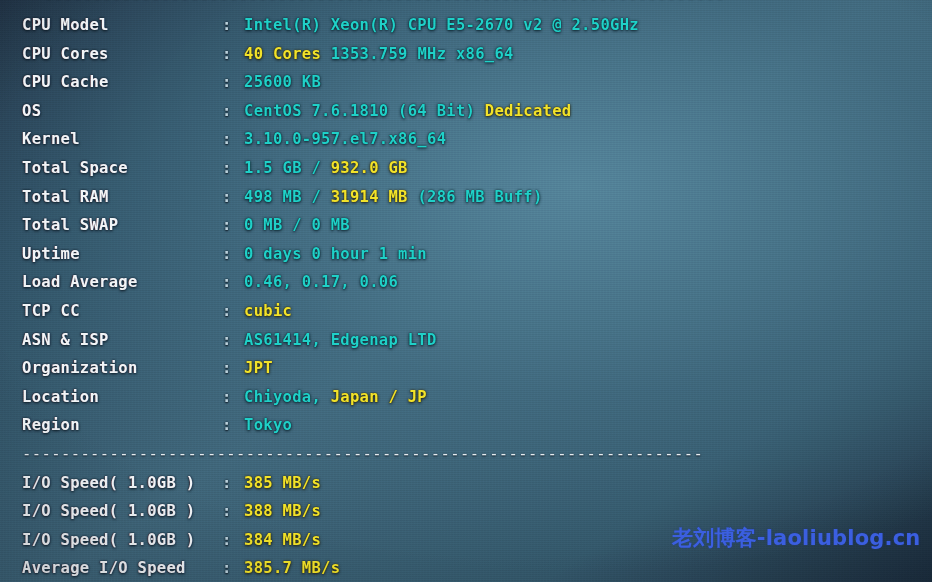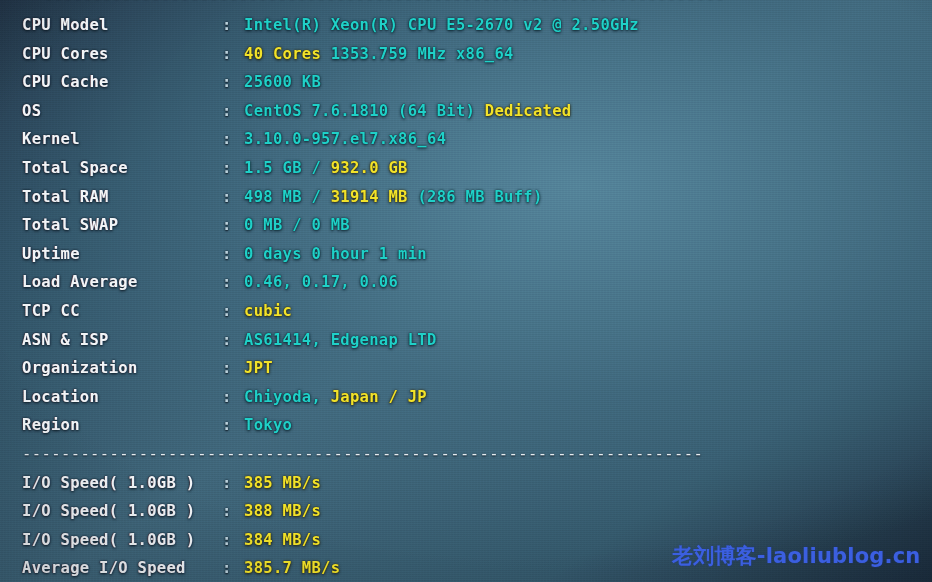--- a/index.html
+++ b/index.html
@@ -114,21 +114,21 @@
     font-weight: bold;
     text-shadow:
       0 0 1px rgba(40,30,4,0.9),
       0 0 3px rgba(70,60,6,0.5),
       0 1px 3px rgba(12,12,6,0.8);
   }
 
   #watermark {
     position: absolute;
     left: 672px;
-    top: 542px;
+    top: 524px;
     font-family: "DejaVu Sans", "Liberation Sans", sans-serif;
     font-size: 21px;
     font-weight: bold;
     color: #3b5fe0;
     letter-spacing: 0.2px;
     text-shadow: 0 0 2px rgba(30,50,160,0.45);
     white-space: nowrap;
   }
 </style>
 </head>

